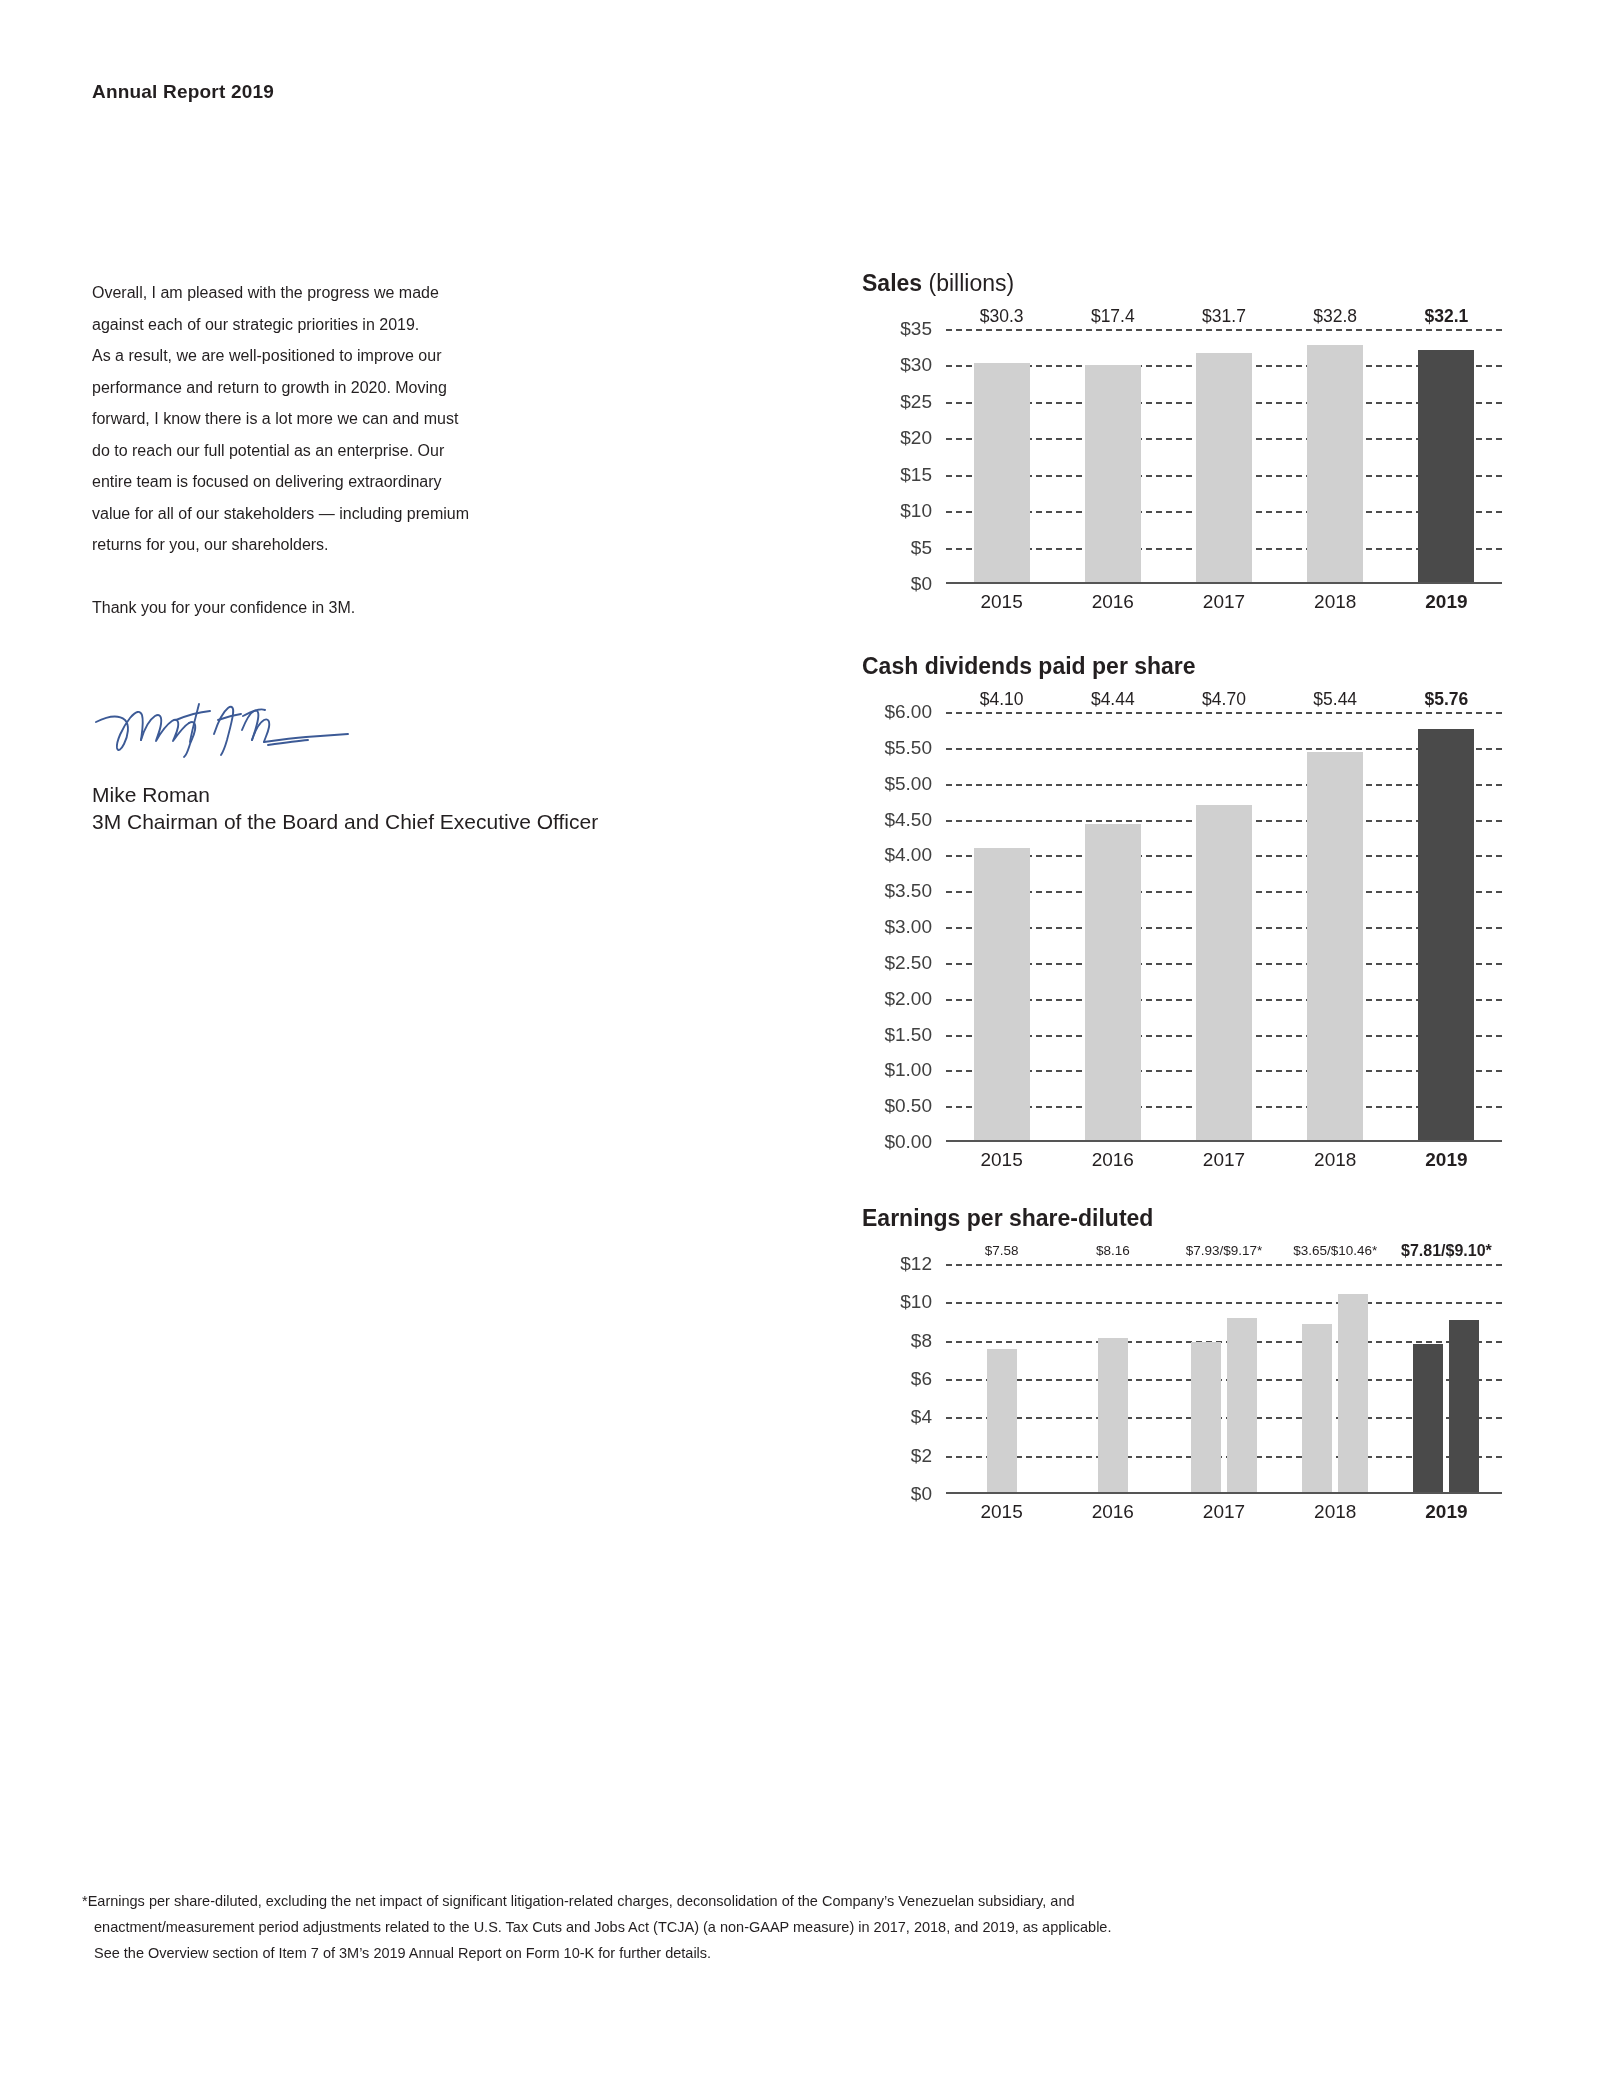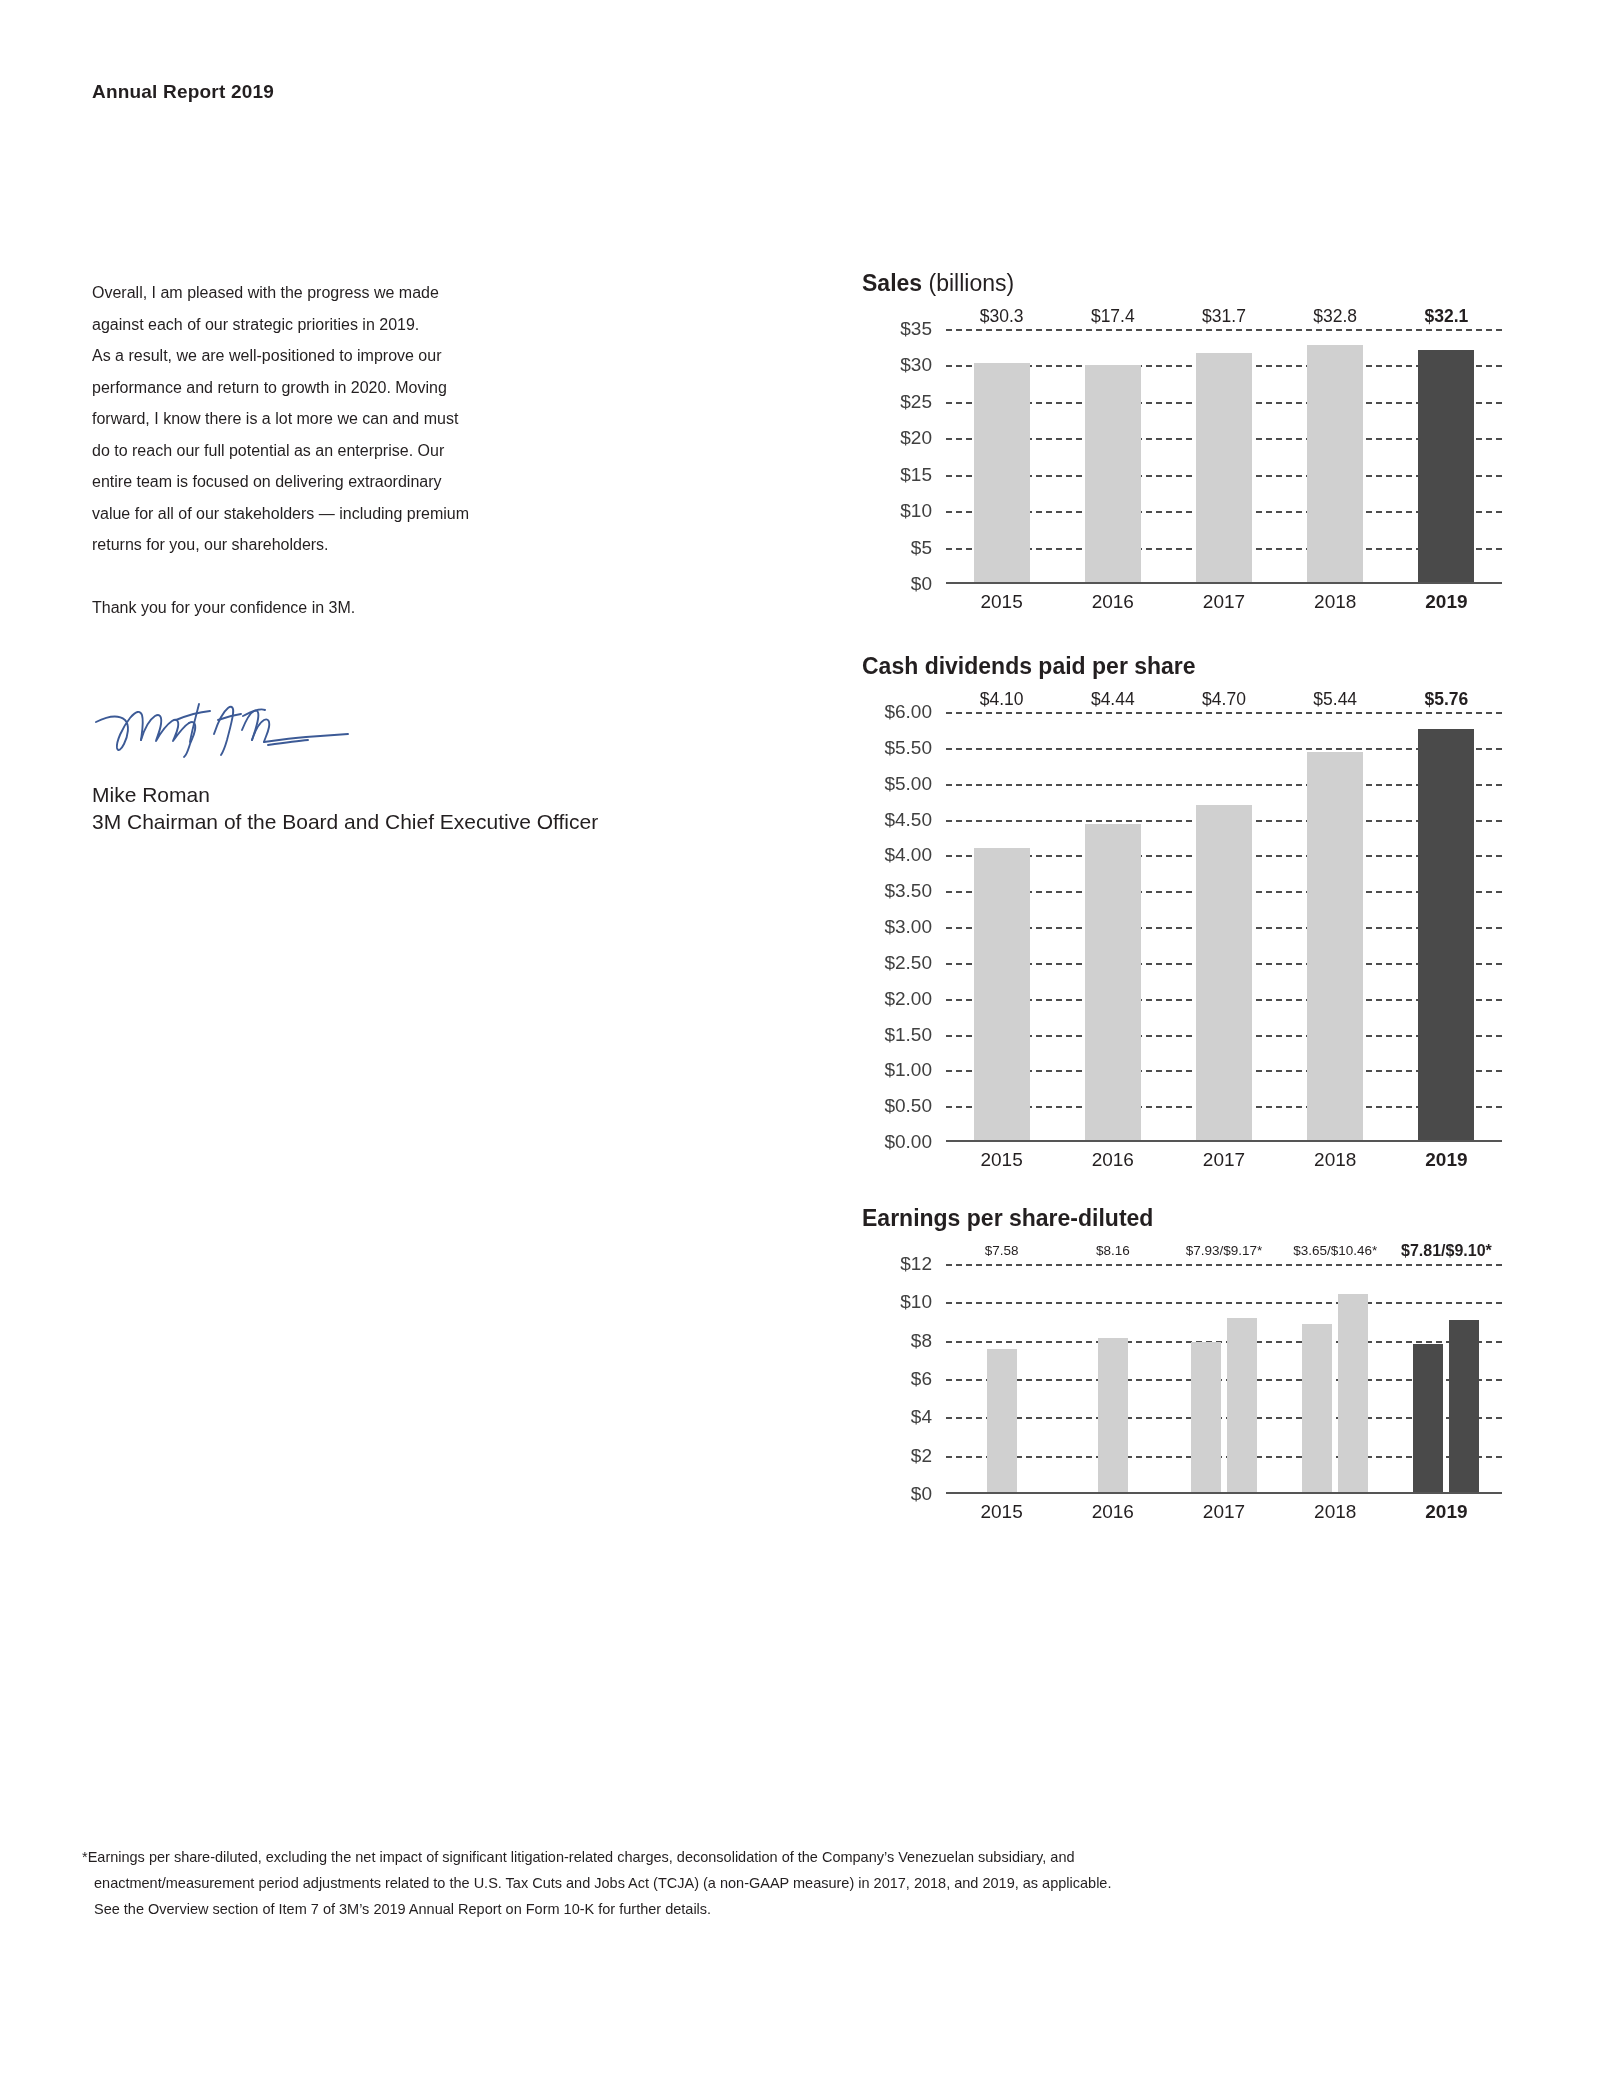--- a/index.html
+++ b/index.html
@@ -87,21 +87,21 @@
   }
   .xaxis-row { display:flex; margin-left:84px; padding-top:7px; }
   .xaxis-row .xcell {
     flex:1 1 0; text-align:center;
     font-size:19px; color:#231f20;
   }
   .xaxis-row .xcell.bold { font-weight:bold; }
 
   
   .footnote {
-    position:absolute; left:82px; top:1844px; width:1450px;
+    position:absolute; left:82px; top:1888px; width:1450px;
     font-size:14.5px; line-height:26px; color:#231f20;
   }
   .footnote .ln { display:block; }
   .footnote .ln.indent { padding-left:12px; }
 </style>
 </head>
 <body>
 
 <div class="page">
 

